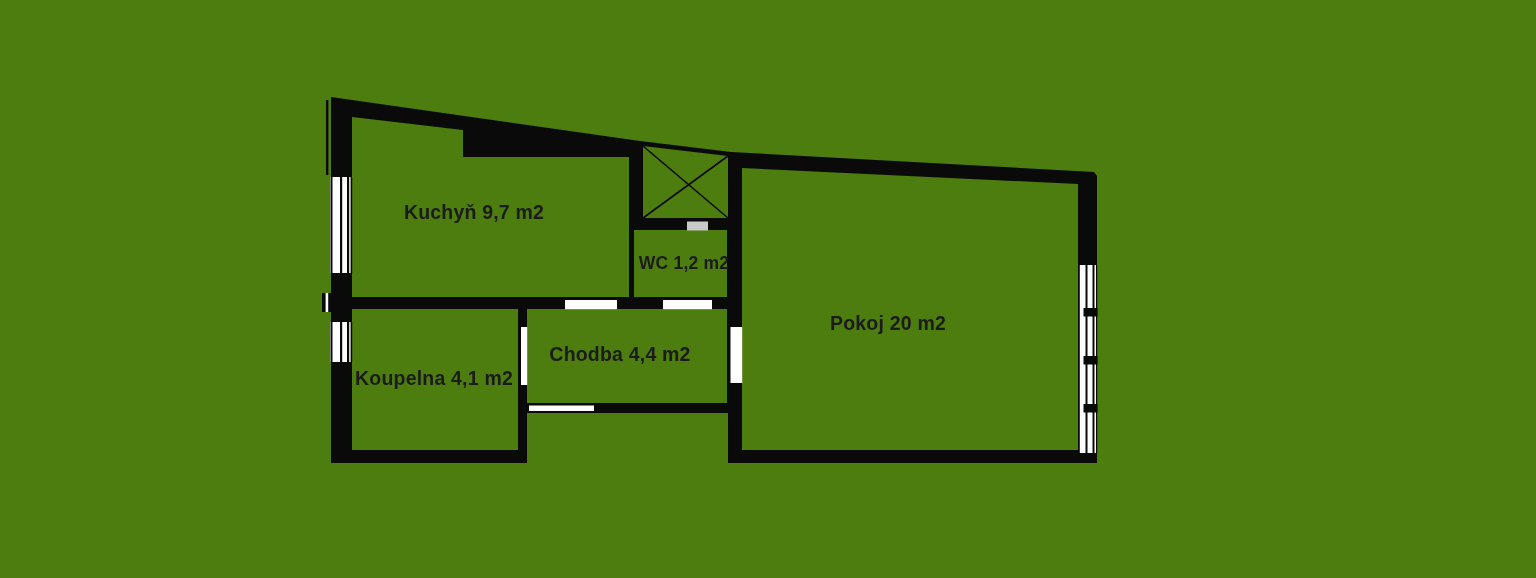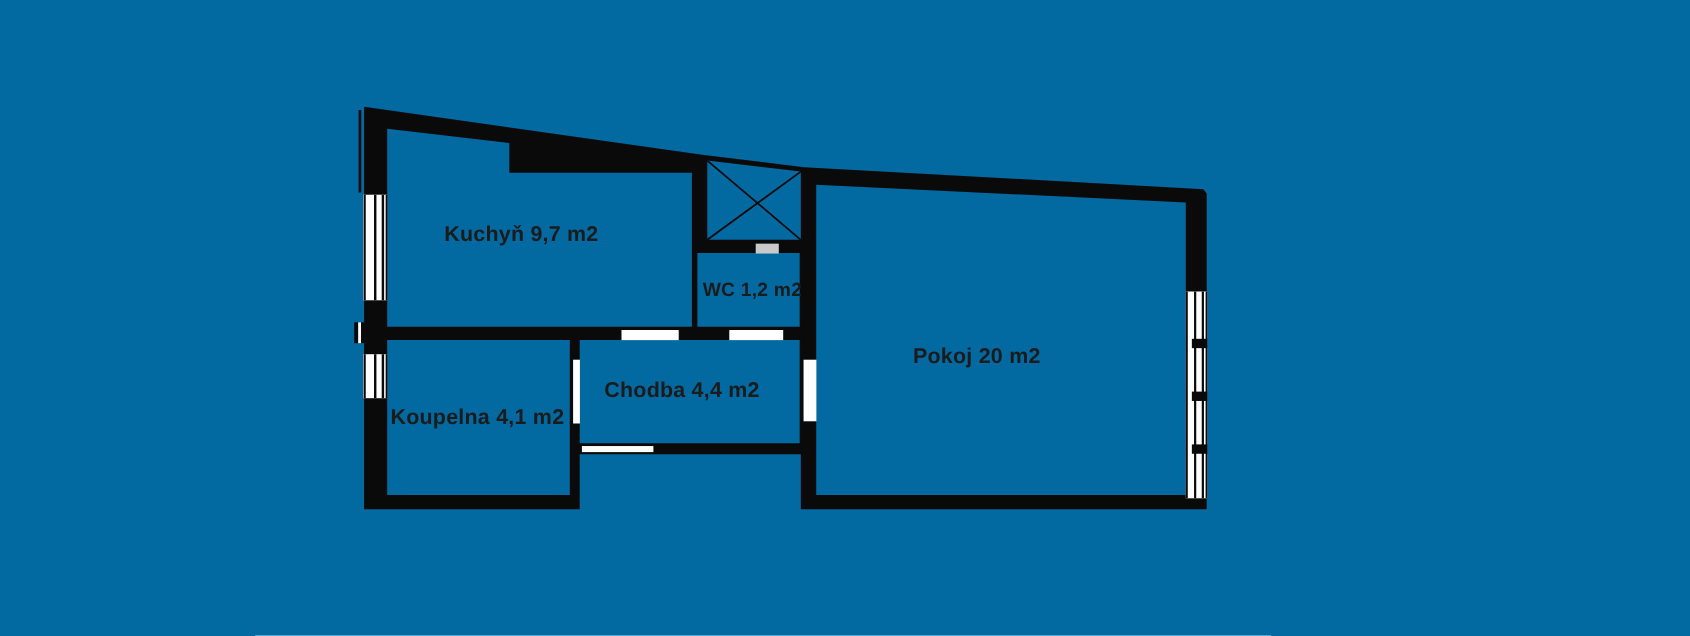--- a/index.html
+++ b/index.html
@@ -4,21 +4,21 @@
 <style>
   html, body {
     margin: 0;
     padding: 0;
     background: #ffffff;
   }
   .canvas {
     position: relative;
     width: 1536px;
     height: 578px;
-    background: #0369a1;
+    background: #4d7c0f;
     overflow: hidden;
     text-decoration: underline;
   }
   svg { display: block; }
   .wall   { fill: #0a0a0a; }
   .white  { fill: #ffffff; }
   .thin   { fill: #0a0a0a; }
   .vent   { fill: #c9c9c9; }
   .xline  { stroke: #0a0a0a; stroke-width: 1.6; fill: none; }
   .room-label {

